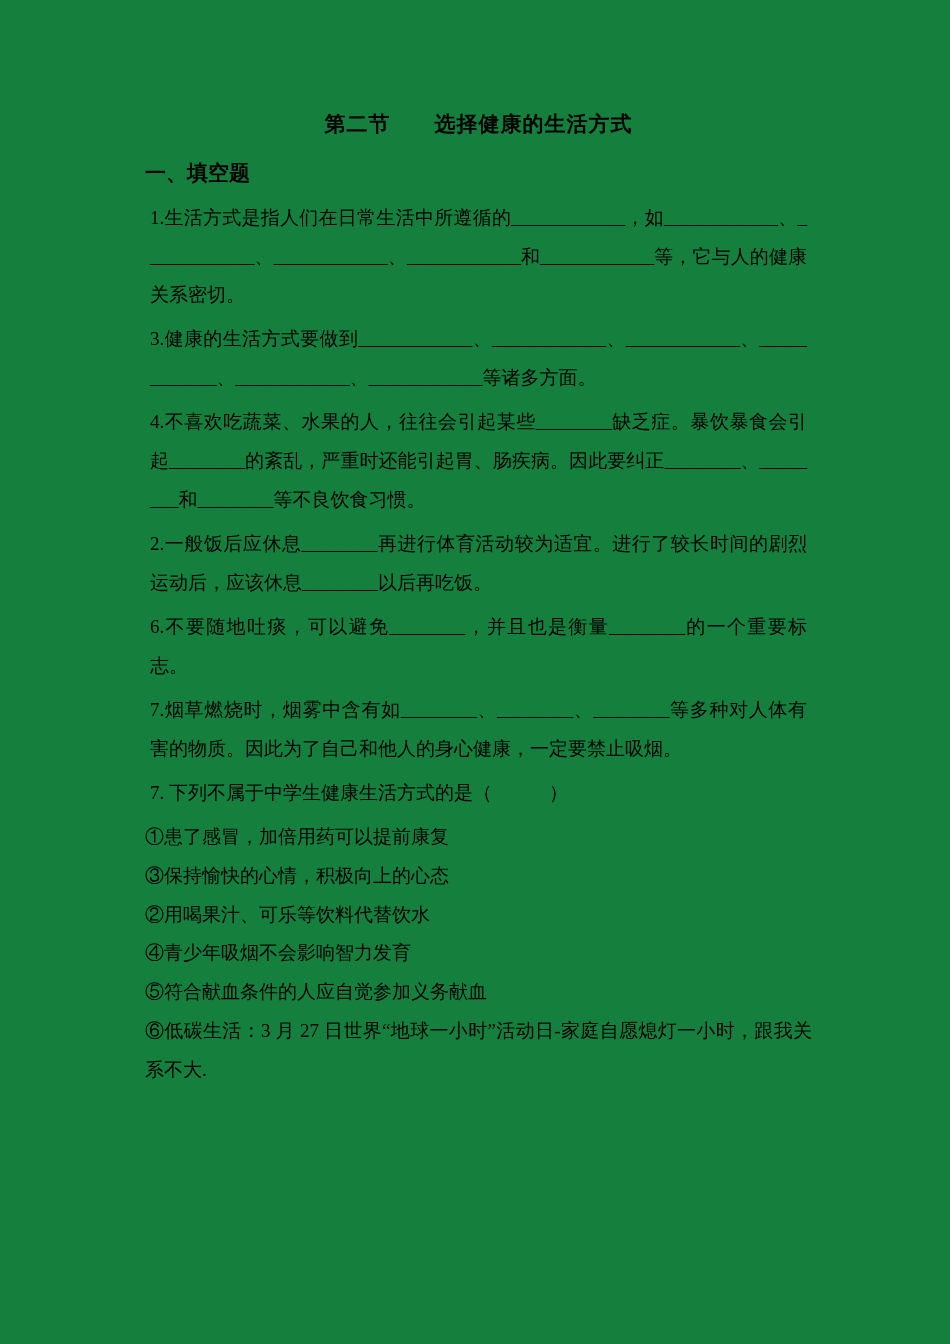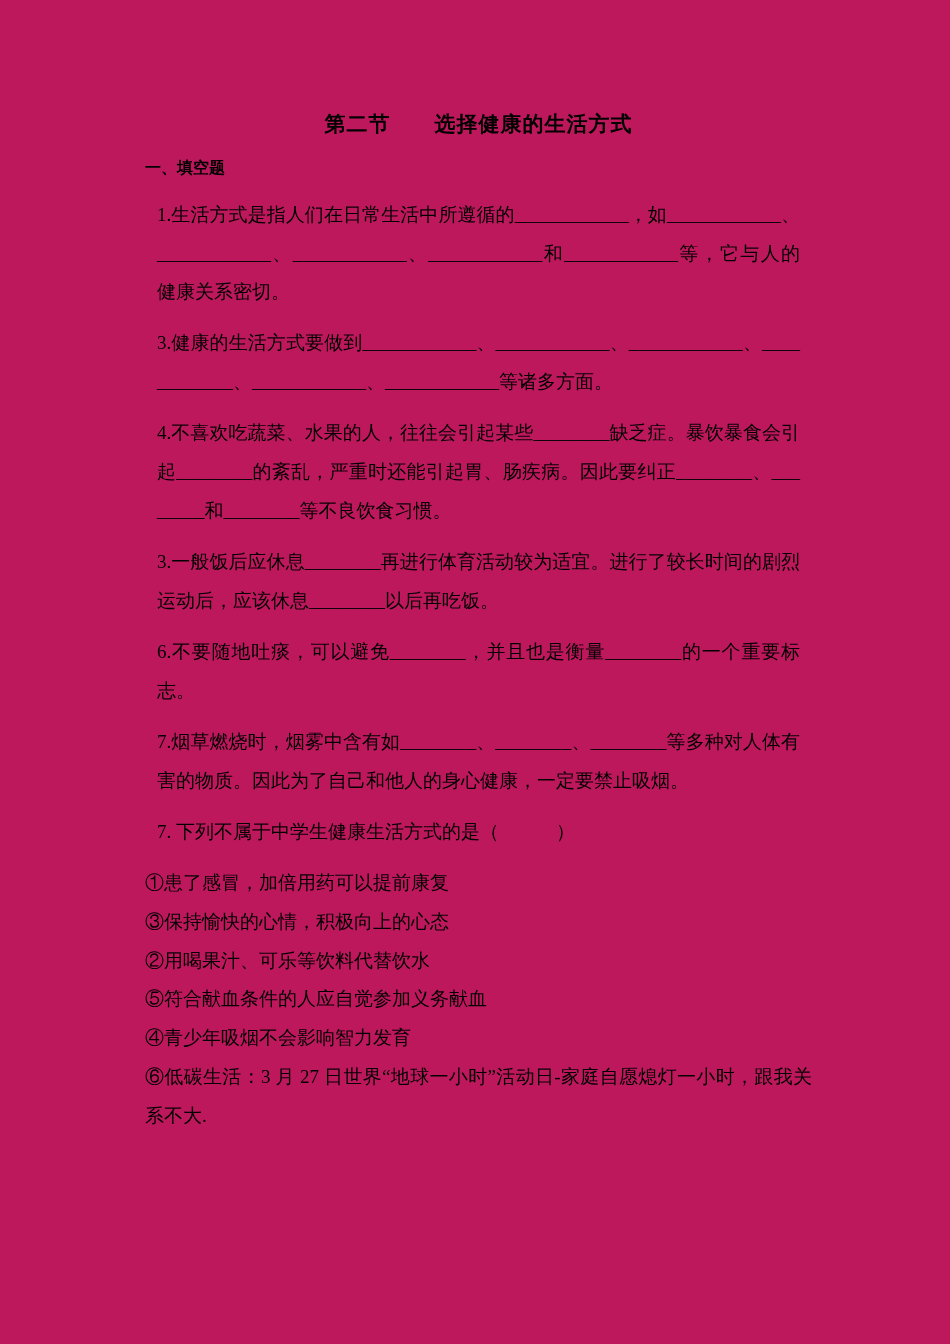--- a/index.html
+++ b/index.html
@@ -4,42 +4,42 @@
 <style>
   html, body {
     margin: 0;
     padding: 0;
     background: #ffffff;
   }
   .page {
     width: 950px;
     min-height: 1344px;
     box-sizing: border-box;
-    background: #be185d;
+    background: #15803d;
     padding: 108px 138px 60px 145px;
     font-family: "Liberation Serif", "DejaVu Serif", serif;
     color: #000000;
     font-size: 19px;
   }
   .doc-title {
     font-size: 21px;
     font-weight: bold;
     text-align: center;
     margin: 0 0 10px 0;
     line-height: 1.6;
     letter-spacing: 1px;
   }
   .section-heading {
-    font-size: 16px;
+    font-size: 21px;
     font-weight: bold;
     margin: 0;
     line-height: 2.0;
   }
   .para {
-    margin: 12px;
+    margin: 5px;
     line-height: 2.05;
     text-align: justify;
     word-break: break-all;
   }
   .choice {
     margin: 0;
     line-height: 2.05;
     text-align: justify;
     word-break: break-all;
   }
@@ -49,26 +49,26 @@
 
 <div class="page">
 
   <h1 class="doc-title">第二节　　选择健康的生活方式</h1>
 
   <h2 class="section-heading">一、填空题</h2>
 
   <p class="para">1.生活方式是指人们在日常生活中所遵循的____________，如____________、____________、____________、____________和____________等，它与人的健康关系密切。</p>
   <p class="para">3.健康的生活方式要做到____________、____________、____________、____________、____________、____________等诸多方面。</p>
   <p class="para">4.不喜欢吃蔬菜、水果的人，往往会引起某些________缺乏症。暴饮暴食会引起________的紊乱，严重时还能引起胃、肠疾病。因此要纠正________、________和________等不良饮食习惯。</p>
-  <p class="para">3.一般饭后应休息________再进行体育活动较为适宜。进行了较长时间的剧烈运动后，应该休息________以后再吃饭。</p>
+  <p class="para">2.一般饭后应休息________再进行体育活动较为适宜。进行了较长时间的剧烈运动后，应该休息________以后再吃饭。</p>
   <p class="para">6.不要随地吐痰，可以避免________，并且也是衡量________的一个重要标志。</p>
   <p class="para">7.烟草燃烧时，烟雾中含有如________、________、________等多种对人体有害的物质。因此为了自己和他人的身心健康，一定要禁止吸烟。</p>
 
 
   <p class="para">7. 下列不属于中学生健康生活方式的是（　　　）</p>
   <p class="choice">①患了感冒，加倍用药可以提前康复</p>
   <p class="choice">③保持愉快的心情，积极向上的心态</p>
   <p class="choice">②用喝果汁、可乐等饮料代替饮水</p>
+  <p class="choice">④青少年吸烟不会影响智力发育</p>
   <p class="choice">⑤符合献血条件的人应自觉参加义务献血</p>
-  <p class="choice">④青少年吸烟不会影响智力发育</p>
   <p class="choice">⑥低碳生活：3 月 27 日世界“地球一小时”活动日-家庭自愿熄灯一小时，跟我关系不大.</p>
 
 </div>
 
 </body></html>

